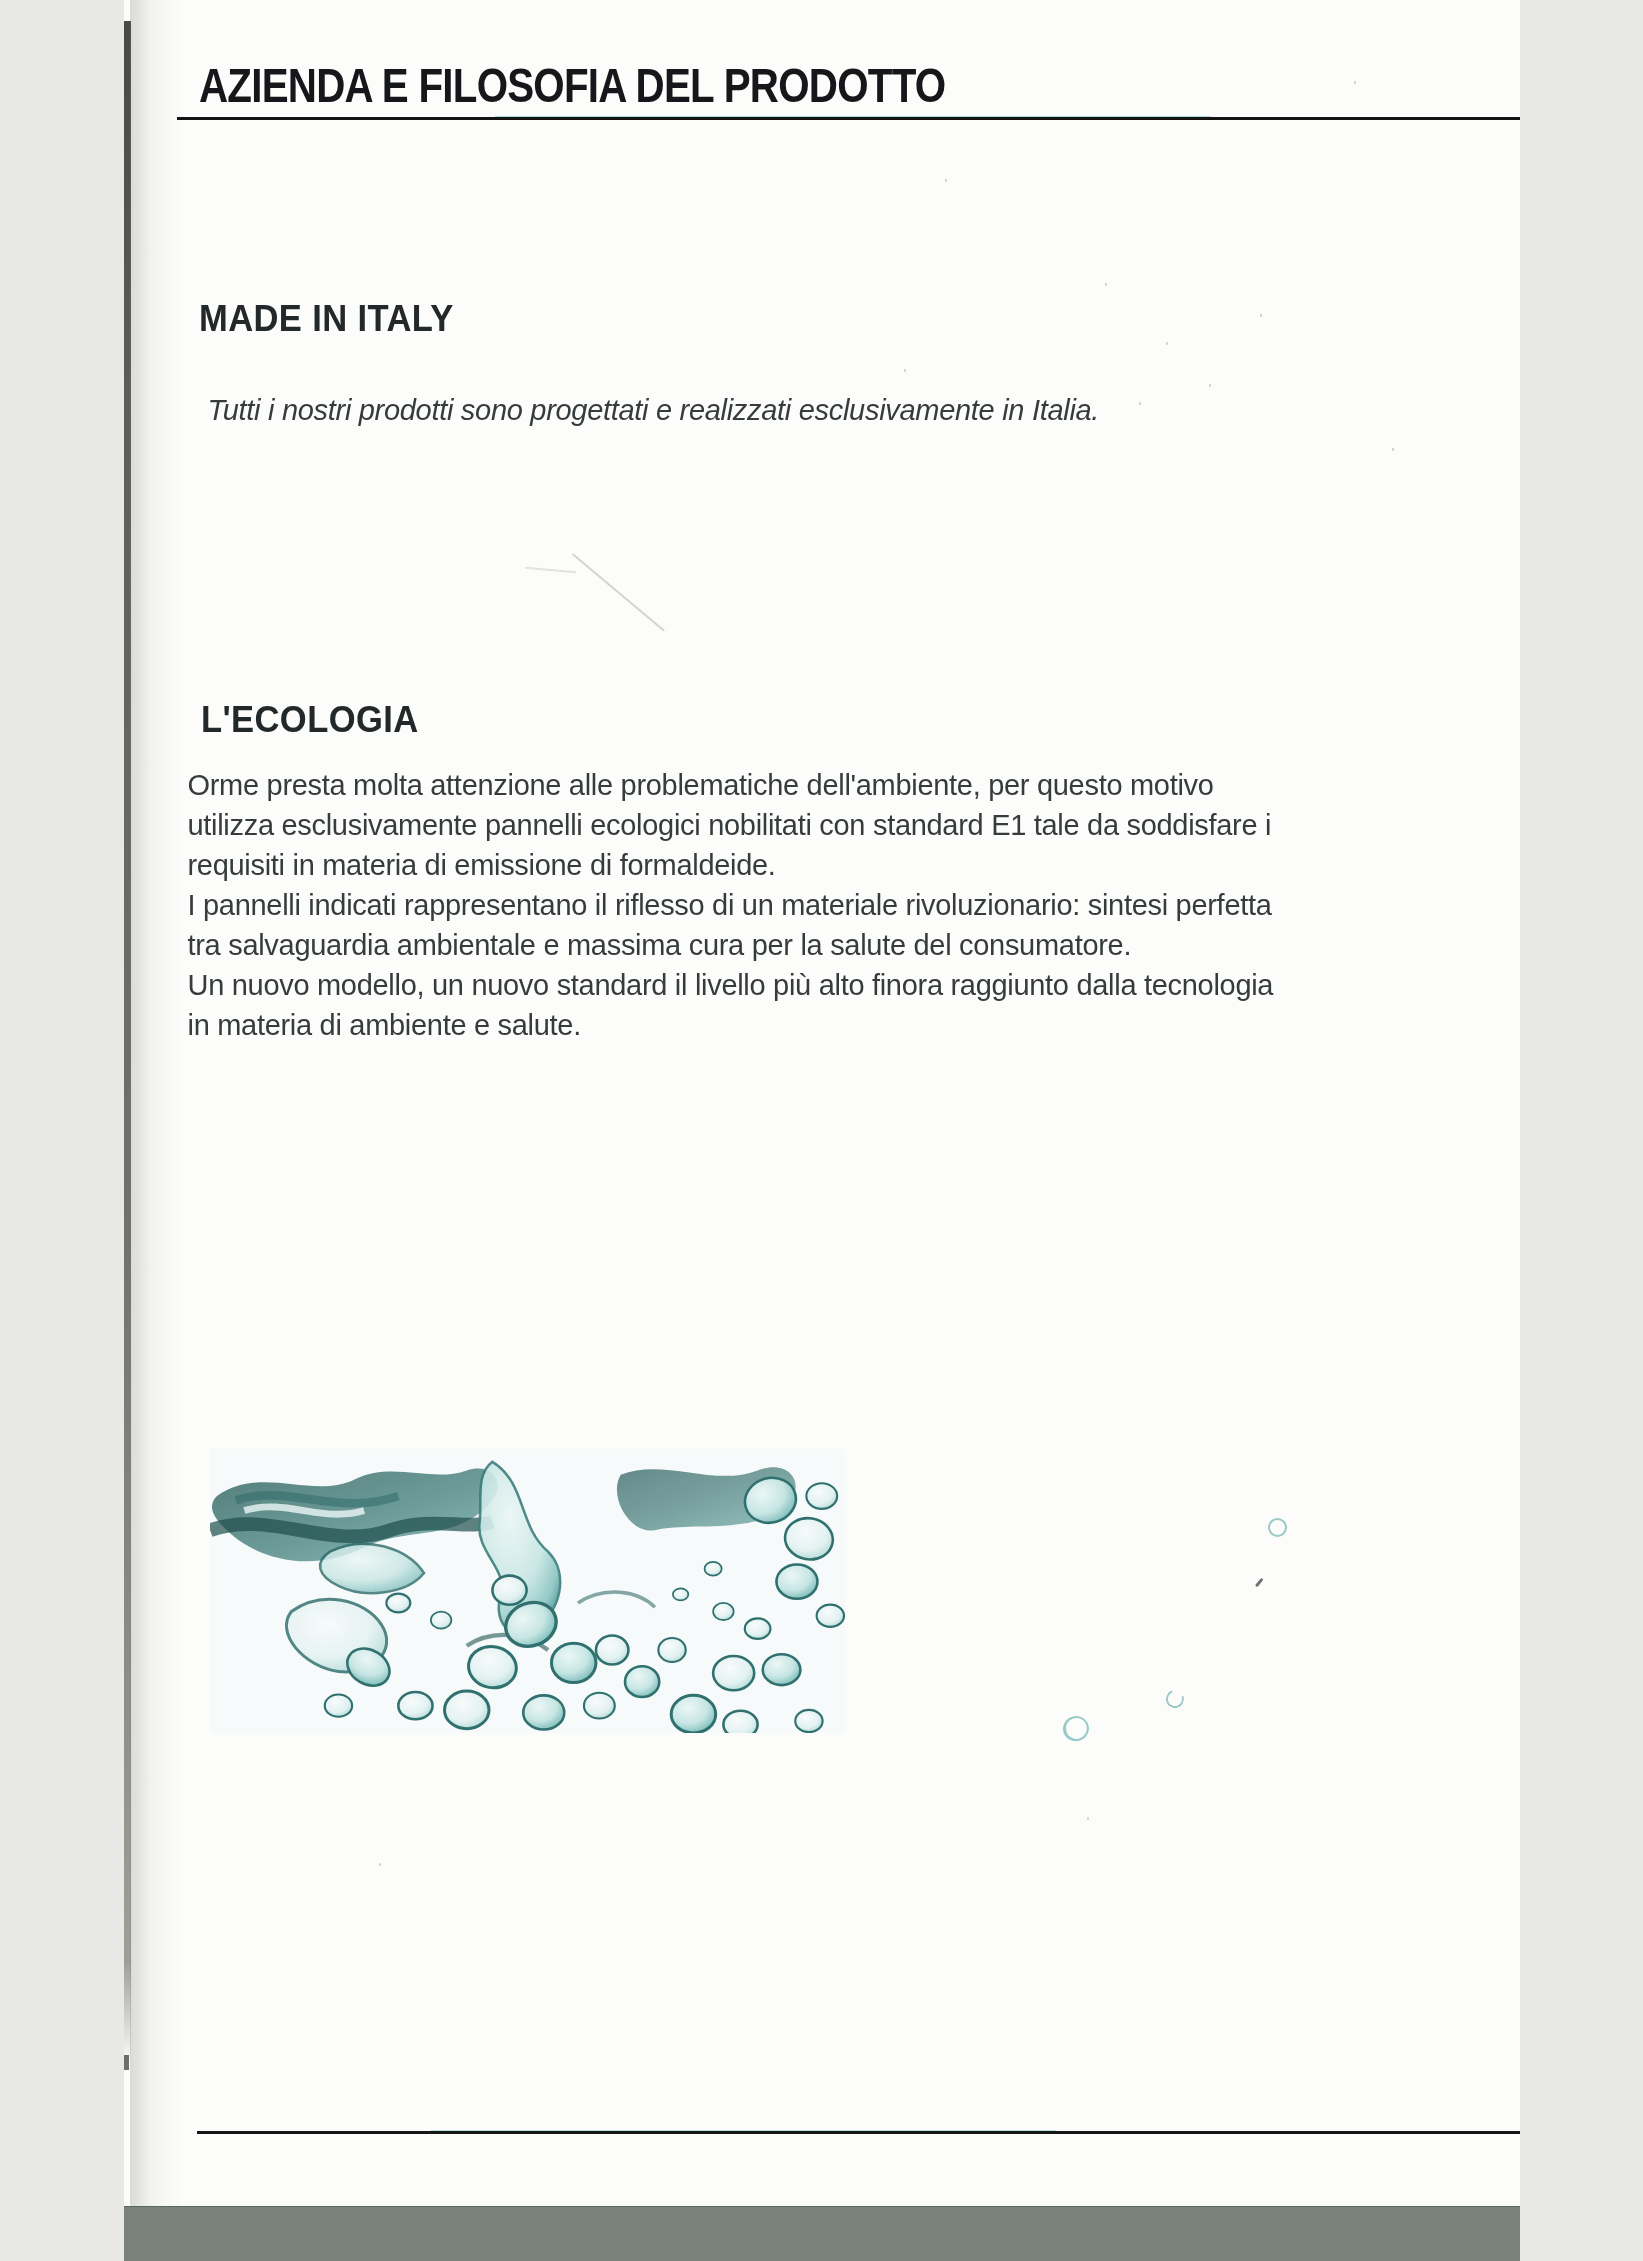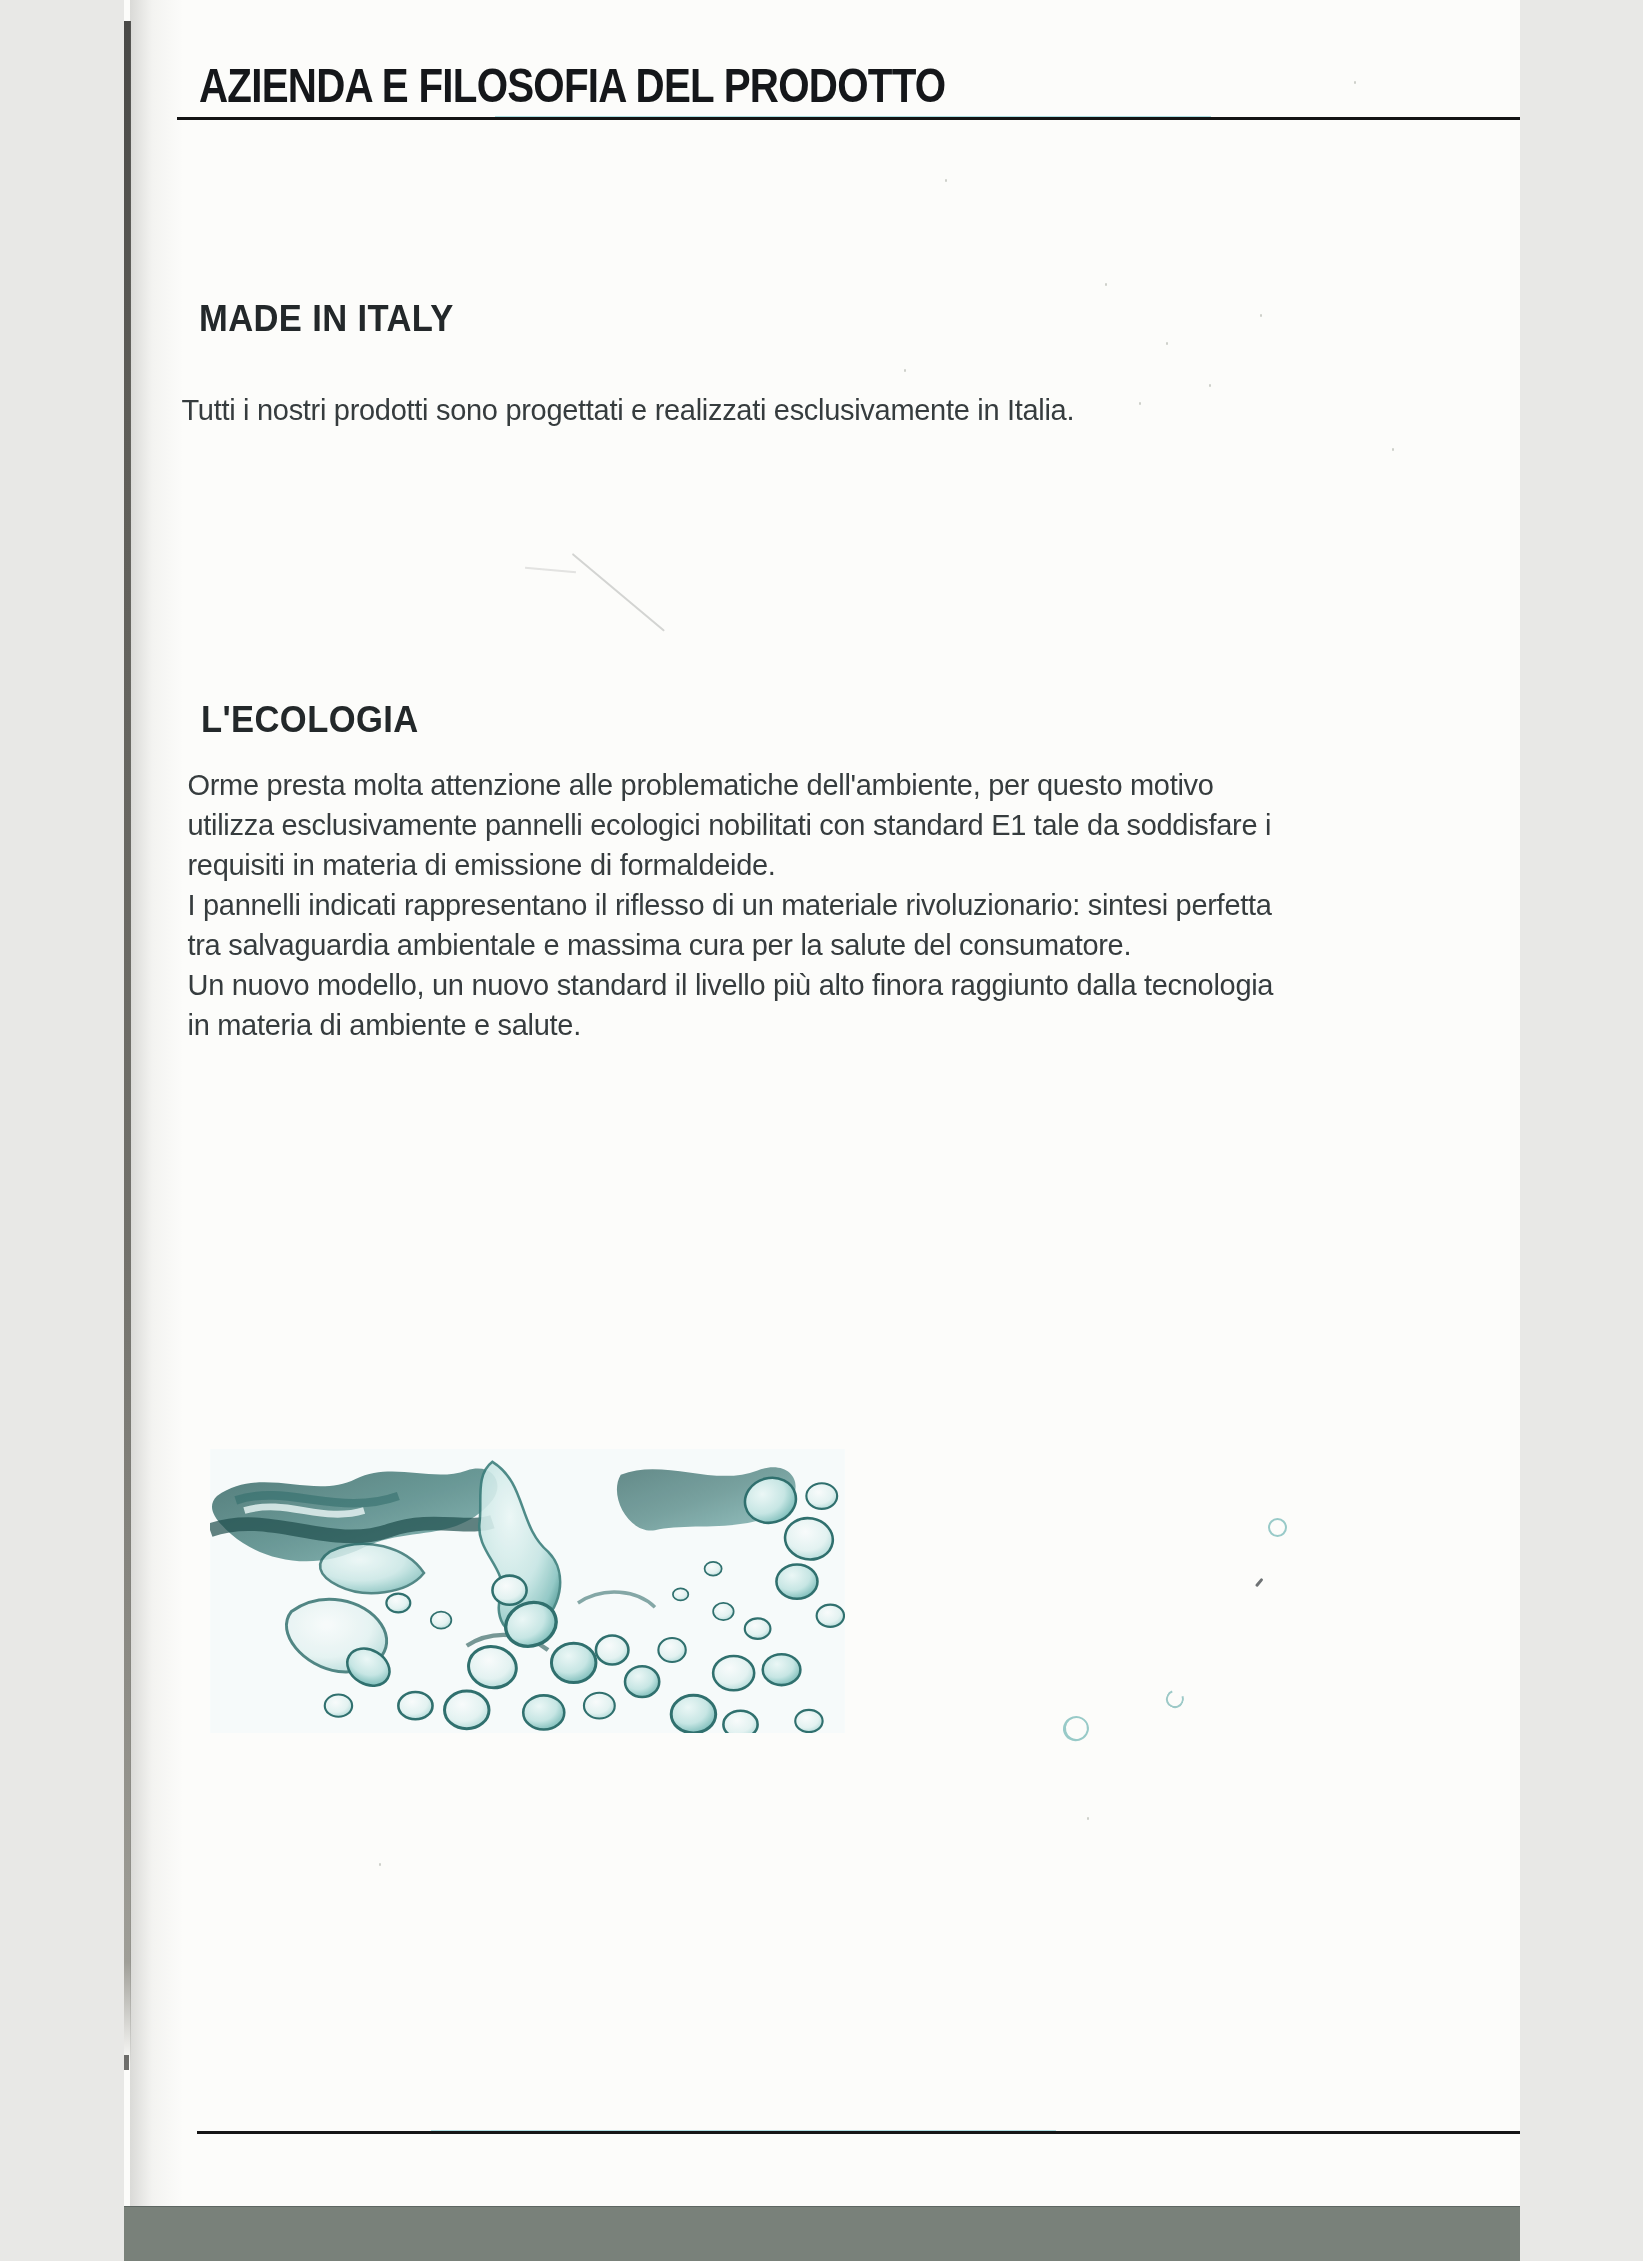--- a/index.html
+++ b/index.html
@@ -24,21 +24,21 @@
   .title-rule{position:absolute;left:53px;top:117px;width:1591px;height:3px;background:#141414;}
   .title-rule::before{content:"";position:absolute;left:20%;top:-0.9px;width:45%;height:0.9px;background:rgba(90,190,200,.5);}
 
   .h2{position:absolute;margin:0;font-size:36px;font-weight:700;color:#23282a;
     letter-spacing:0.4px;transform:scaleX(.96);transform-origin:left top;white-space:pre;}
   .h2-made{left:75px;top:298px;}
   .h2-eco{left:77px;top:699px;}
 
   .body-text{position:absolute;margin:0;font-size:29px;line-height:40px;color:#363c3e;
     letter-spacing:-0.3px;white-space:pre;}
-  .body-made{left:58px;top:390px;}
+  .body-made{left:84px;top:390px;font-style:italic;}
   .body-eco{left:64px;top:765px;}
 
   
   .caption{position:absolute;left:766px;top:1539px;width:796px;margin:0;
     font-size:31px;line-height:43px;font-weight:700;letter-spacing:2.1px;
     color:#3a4146;text-align:center;white-space:pre;}
 
   
   .cuoreverde{position:absolute;left:1401px;top:784px;width:243px;height:159px;overflow:hidden;}
   .cv-heart{position:absolute;left:1.7px;top:5.1px;}

